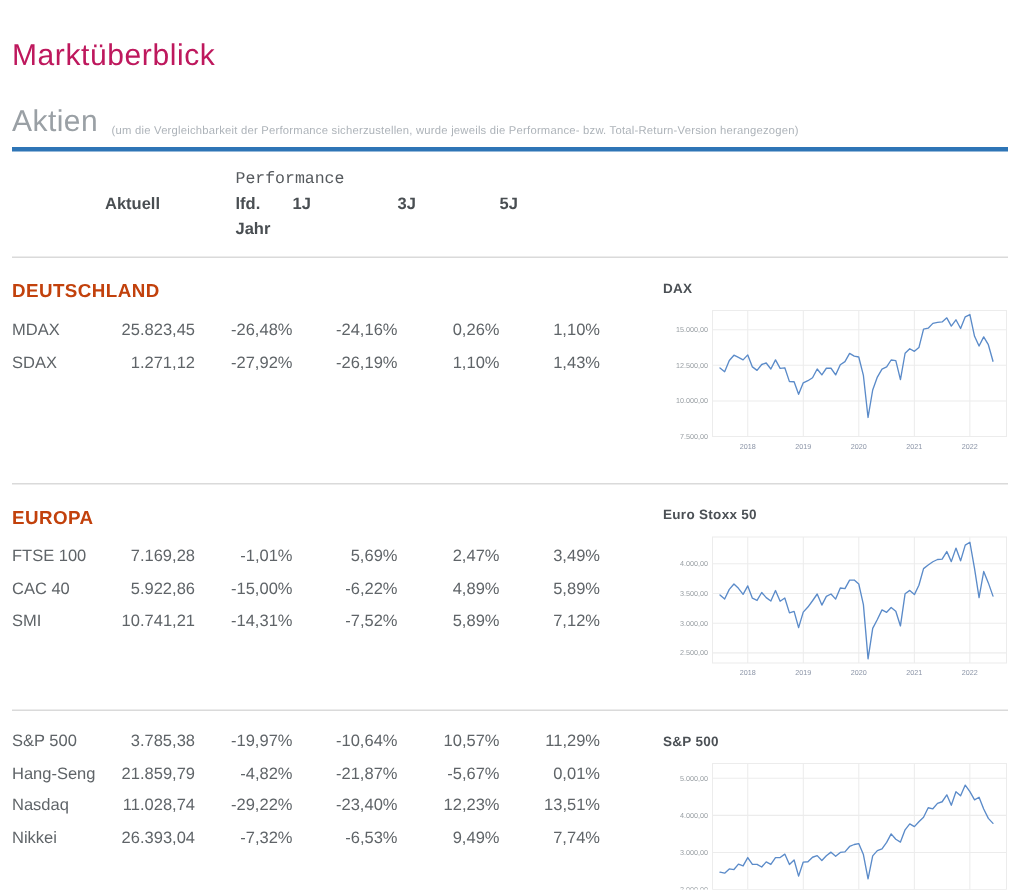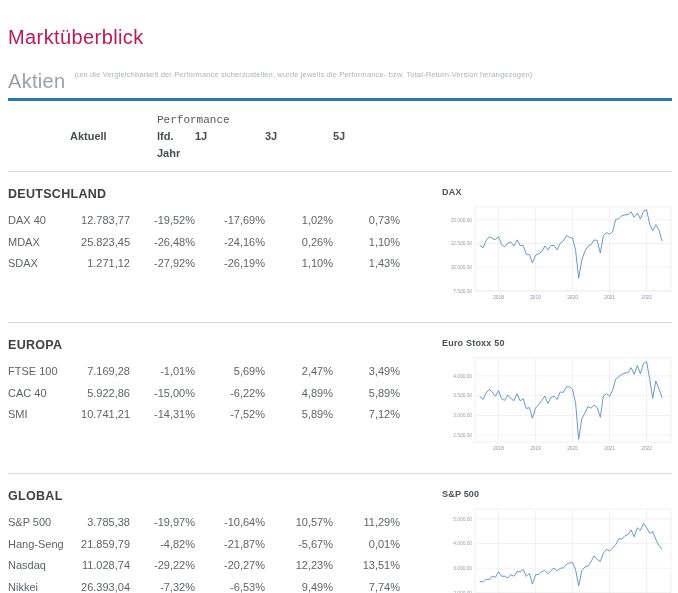--- a/index.html
+++ b/index.html
@@ -1,32 +1,32 @@
 <!DOCTYPE html>
 <html><head>
 <meta charset="utf-8">
 <style>
   html,body{margin:0;padding:0;background:#fff;}
   body{width:678px;height:593px;overflow:hidden;font-family:"Liberation Sans",sans-serif;color:#5d6165;}
   .page{padding:6px 6px 0 8px;}
   .page-title{font-size:20px;font-weight:300;letter-spacing:.4px;color:#be185d;margin:20px 0 0 0;}
-  .aktien-row{display:flex;align-items:flex-start;gap:9px;margin-top:21px;}
+  .aktien-row{display:flex;align-items:flex-end;gap:9px;margin-top:21px;}
   .aktien-heading{font-size:20px;font-weight:300;color:#9aa0a5;letter-spacing:.3px;}
   .aktien-note{font-size:7.5px;color:#adb3b9;letter-spacing:.15px;padding-bottom:2px;}
   .blue-rule{height:3px;background:#2e75b6;margin-top:5px;}
   .gray-rule{height:1px;background:#dadada;}
   
   .cols-header{margin-top:12px;width:400px;}
   .hgrid{display:grid;grid-template-columns:62px 60px 65px 70px 68px 67px;}
   .perf-label{grid-column:3 / span 2;text-align:left;padding-left:27px;font-size:11px;color:#55595d;line-height:15px;font-family:Liberation Mono, monospace;}
   .col-h{font-size:11px;font-weight:bold;color:#494e52;text-align:left;line-height:17px;}
   .rule-after-header{margin-top:9px;}
   .section{display:flex;justify-content:space-between;align-items:flex-start;padding:10px 0 9px 0;min-height:131px;}
   .sec-left{width:402px;}
-  .sec-title{font-size:12.5px;font-weight:bold;letter-spacing:.3px;color:#404040;margin:5px 0 9px 0;}
+  .sec-title{font-size:12.5px;font-weight:bold;letter-spacing:.3px;color:#c2410c;margin:5px 0 9px 0;}
   .trow{display:grid;grid-template-columns:62px 60px 65px 70px 68px 67px;font-size:11px;line-height:21.5px;color:#5f6468;}
   .c.lbl{text-align:left;}
   .c.num{text-align:right;}
   
   .sec-right{width:230px;padding-top:2px;}
   .chart-title{font-size:9px;font-weight:bold;color:#4b5055;margin:3px 0 6px 0;letter-spacing:.2px;}
   .chart-box{width:230px;height:100px;}
   svg{display:block;}
 </style>
 </head>
@@ -53,28 +53,20 @@
       <span class="col-h">1J</span>
       <span class="col-h">3J</span>
       <span class="col-h">5J</span>
     </div>
   </div>
   <div class="gray-rule rule-after-header"></div>
 
   <div class="section">
     <div class="sec-left">
       <div class="sec-title">DEUTSCHLAND</div>
-      <div class="trow">
-        <span class="c lbl">DAX 40</span>
-        <span class="c num">12.783,77</span>
-        <span class="c num">-19,52%</span>
-        <span class="c num">-17,69%</span>
-        <span class="c num">1,02%</span>
-        <span class="c num">0,73%</span>
-      </div>
       <div class="trow">
         <span class="c lbl">MDAX</span>
         <span class="c num">25.823,45</span>
         <span class="c num">-26,48%</span>
         <span class="c num">-24,16%</span>
         <span class="c num">0,26%</span>
         <span class="c num">1,10%</span>
       </div>
       <div class="trow">
         <span class="c lbl">SDAX</span>
@@ -168,42 +160,41 @@
             <text x="204.57627118644066" y="96" text-anchor="middle" font-size="4.8" fill="#8d96a8">2022</text>
             <polyline points="38.0,42.6 41.1,45.3 44.2,38.9 47.3,35.3 50.3,38.2 53.4,42.2 56.5,36.6 59.6,44.8 62.7,46.3 65.8,41.0 68.8,44.4 71.9,46.7 75.0,39.7 78.1,46.8 81.2,44.7 84.3,54.6 87.4,53.6 90.4,64.4 93.5,54.1 96.6,50.7 99.7,46.5 102.8,42.0 105.9,49.4 108.9,43.6 112.0,42.0 115.1,45.4 118.2,38.0 121.3,38.4 124.4,32.8 127.5,32.7 130.5,35.3 133.6,49.1 136.7,85.2 139.8,64.9 142.9,59.0 146.0,52.6 149.1,54.2 152.1,51.0 155.2,53.5 158.3,63.3 161.4,41.8 164.5,39.6 167.6,42.4 170.6,36.2 173.7,25.1 176.8,22.7 179.9,20.5 183.0,19.0 186.1,18.7 189.2,13.7 192.2,20.4 195.3,11.4 198.4,19.9 201.5,9.4 204.6,7.5 207.7,25.1 210.7,44.4 213.8,27.0 216.9,34.6 220.0,43.4" fill="none" stroke="#5b8bc9" stroke-width="0.9" stroke-linejoin="round" stroke-linecap="round"></polyline>
           </svg>
         </div>
     </div>
   </div>
   <div class="gray-rule"></div>
 
   <div class="section">
     <div class="sec-left">
-      <div class="sec-title">GLOBAL</div>
       <div class="trow">
         <span class="c lbl">S&amp;P 500</span>
         <span class="c num">3.785,38</span>
         <span class="c num">-19,97%</span>
         <span class="c num">-10,64%</span>
         <span class="c num">10,57%</span>
         <span class="c num">11,29%</span>
       </div>
       <div class="trow">
         <span class="c lbl">Hang-Seng</span>
         <span class="c num">21.859,79</span>
         <span class="c num">-4,82%</span>
         <span class="c num">-21,87%</span>
         <span class="c num">-5,67%</span>
         <span class="c num">0,01%</span>
       </div>
       <div class="trow">
         <span class="c lbl">Nasdaq</span>
         <span class="c num">11.028,74</span>
         <span class="c num">-29,22%</span>
-        <span class="c num">-20,27%</span>
+        <span class="c num">-23,40%</span>
         <span class="c num">12,23%</span>
         <span class="c num">13,51%</span>
       </div>
       <div class="trow">
         <span class="c lbl">Nikkei</span>
         <span class="c num">26.393,04</span>
         <span class="c num">-7,32%</span>
         <span class="c num">-6,53%</span>
         <span class="c num">9,49%</span>
         <span class="c num">7,74%</span>

